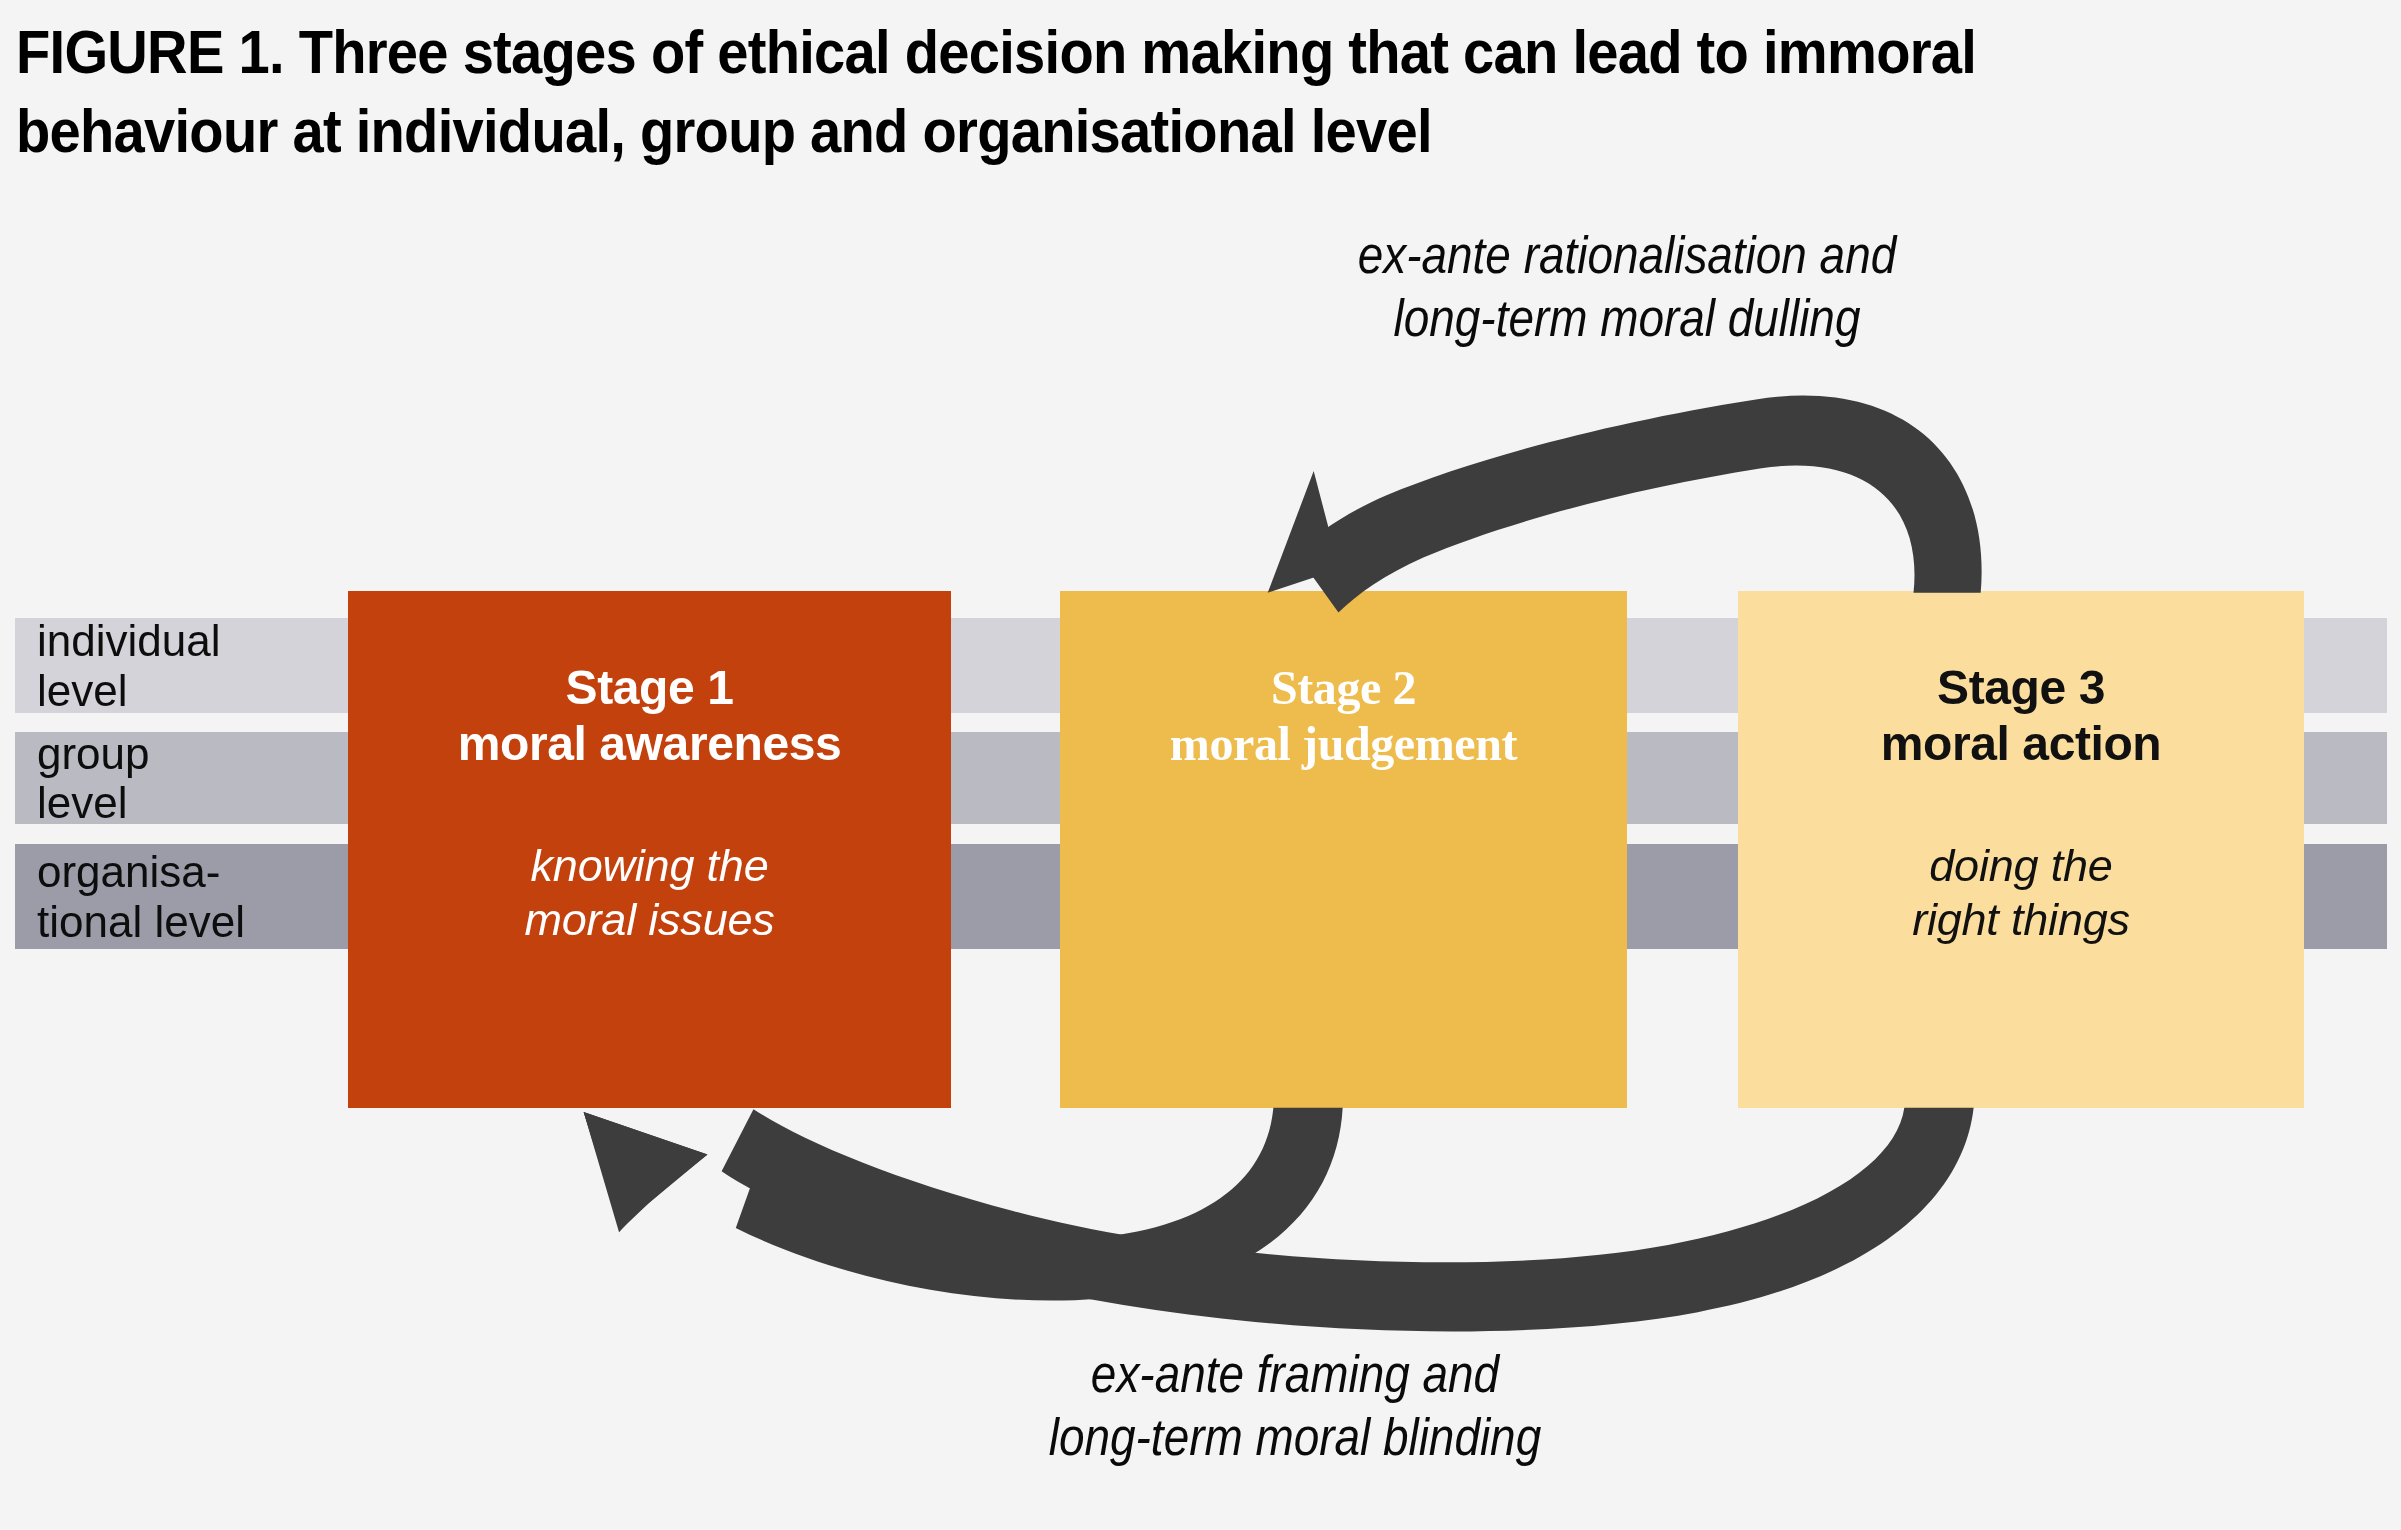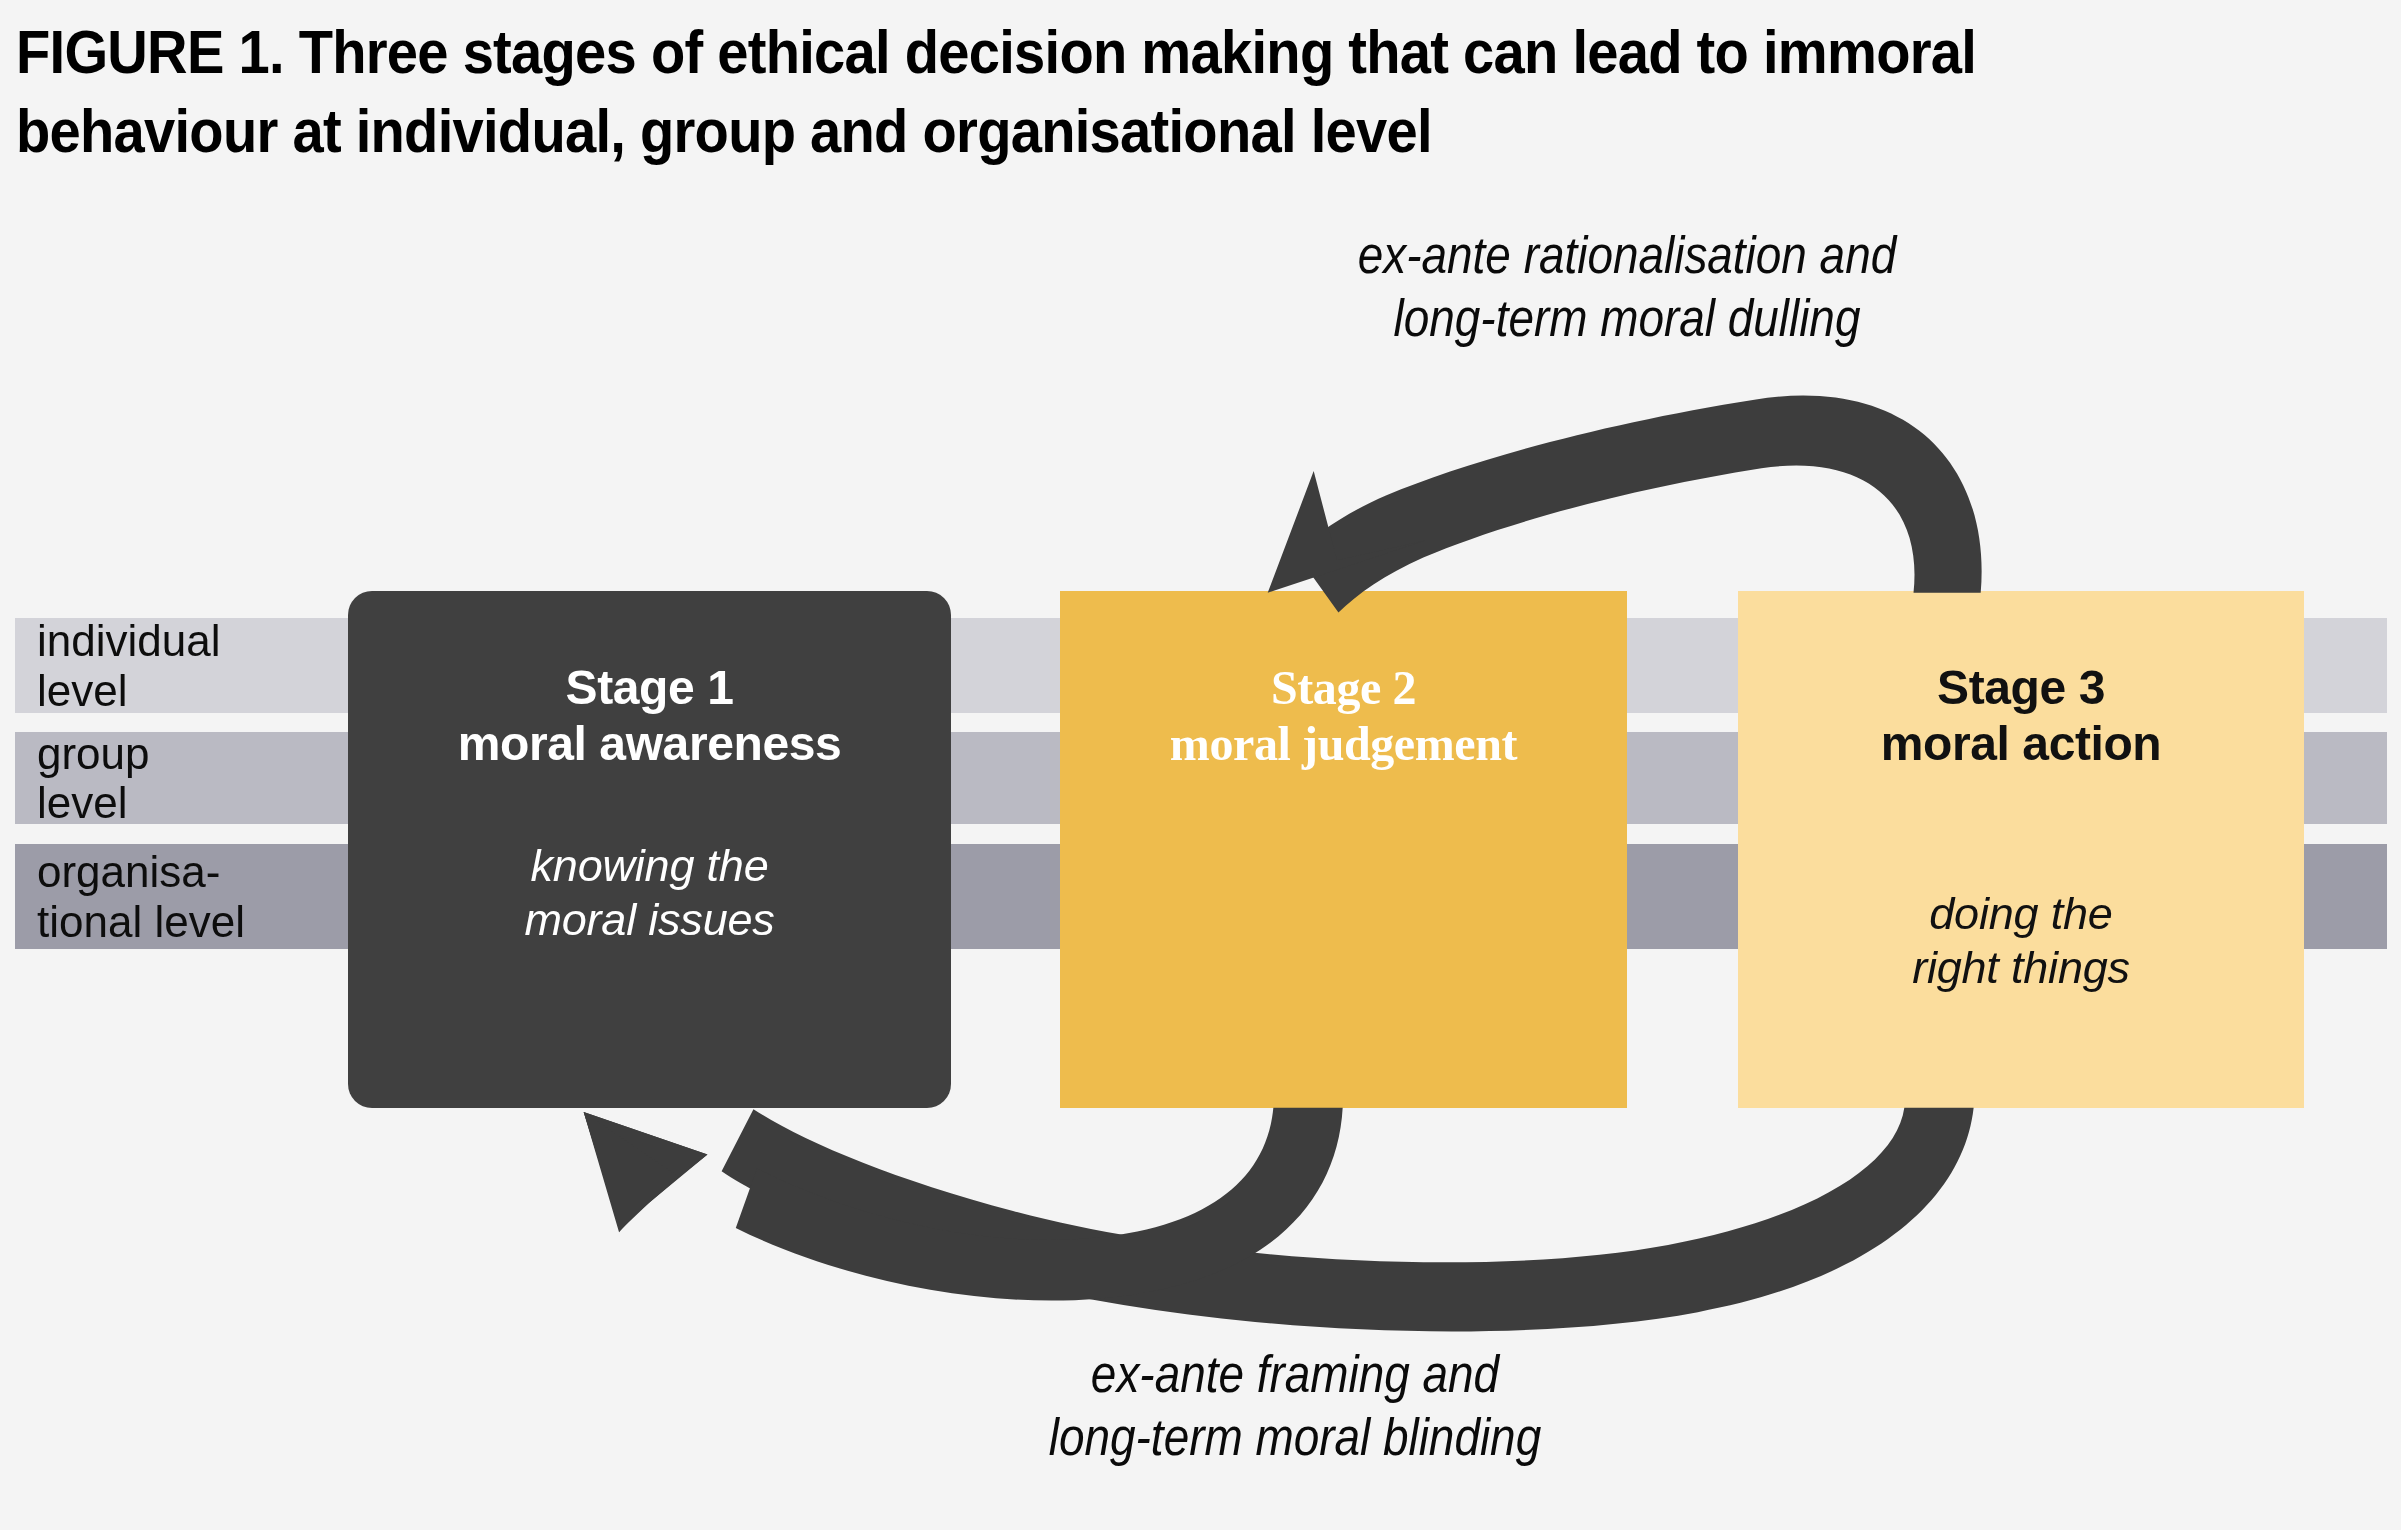--- a/index.html
+++ b/index.html
@@ -88,23 +88,23 @@
     font-family: "Liberation Sans", sans-serif;
     font-style: italic;
     font-size: 45px;
     line-height: 1.20;
     text-align: center;
     white-space: pre-line;
     margin-top: 68px;
     letter-spacing: -0.2px;
   }
 
-  #stage-1 { left: 348px;  width: 603px; background: #404040; border-radius: 24px; }
+  #stage-1 { left: 348px;  width: 603px; background: #c2410c; }
   #stage-2 { left: 1060px; width: 567px; background: #eebc4d; }
-  #stage-3 { left: 1738px; width: 566px; background: #fbdd9d; gap: 48px; }
+  #stage-3 { left: 1738px; width: 566px; background: #fbdd9d; }
 
   #stage-1 .stage-title, #stage-1 .stage-sub { color: #ffffff; }
   #stage-2 .stage-title, #stage-2 .stage-sub { color: #ffffff; font-family: Liberation Serif, serif; }
   #stage-3 .stage-title, #stage-3 .stage-sub { color: #111111; }
 
   
   #arrow-layer {
     position: absolute;
     left: 0; top: 0;
     width: 2401px; height: 1530px;

